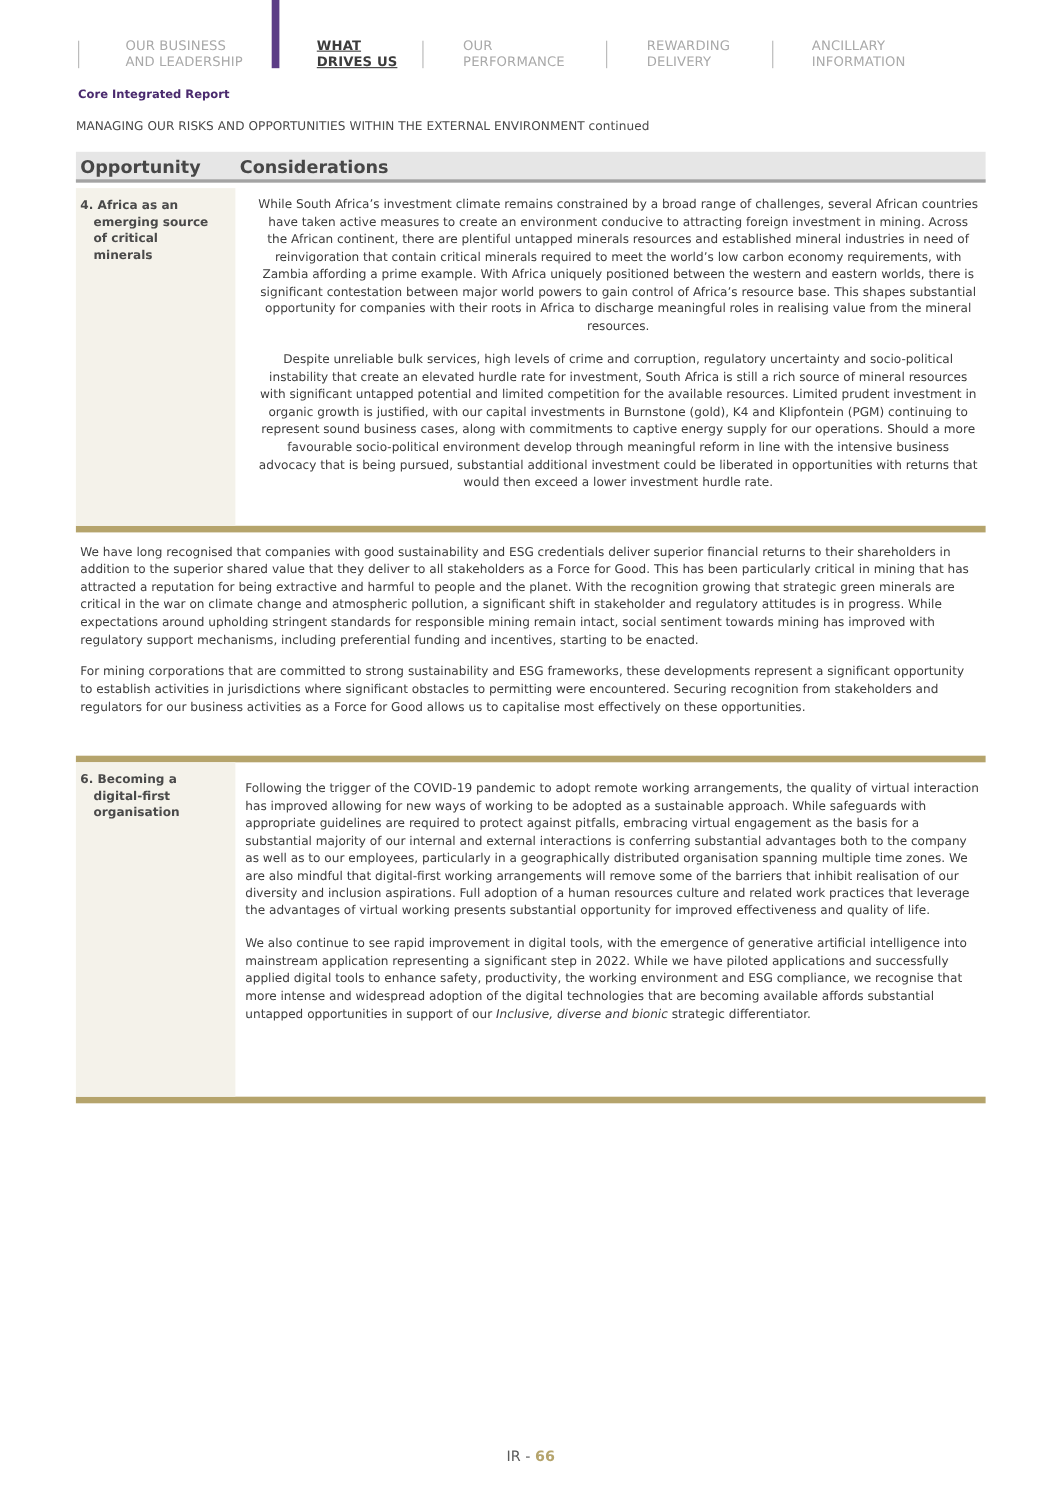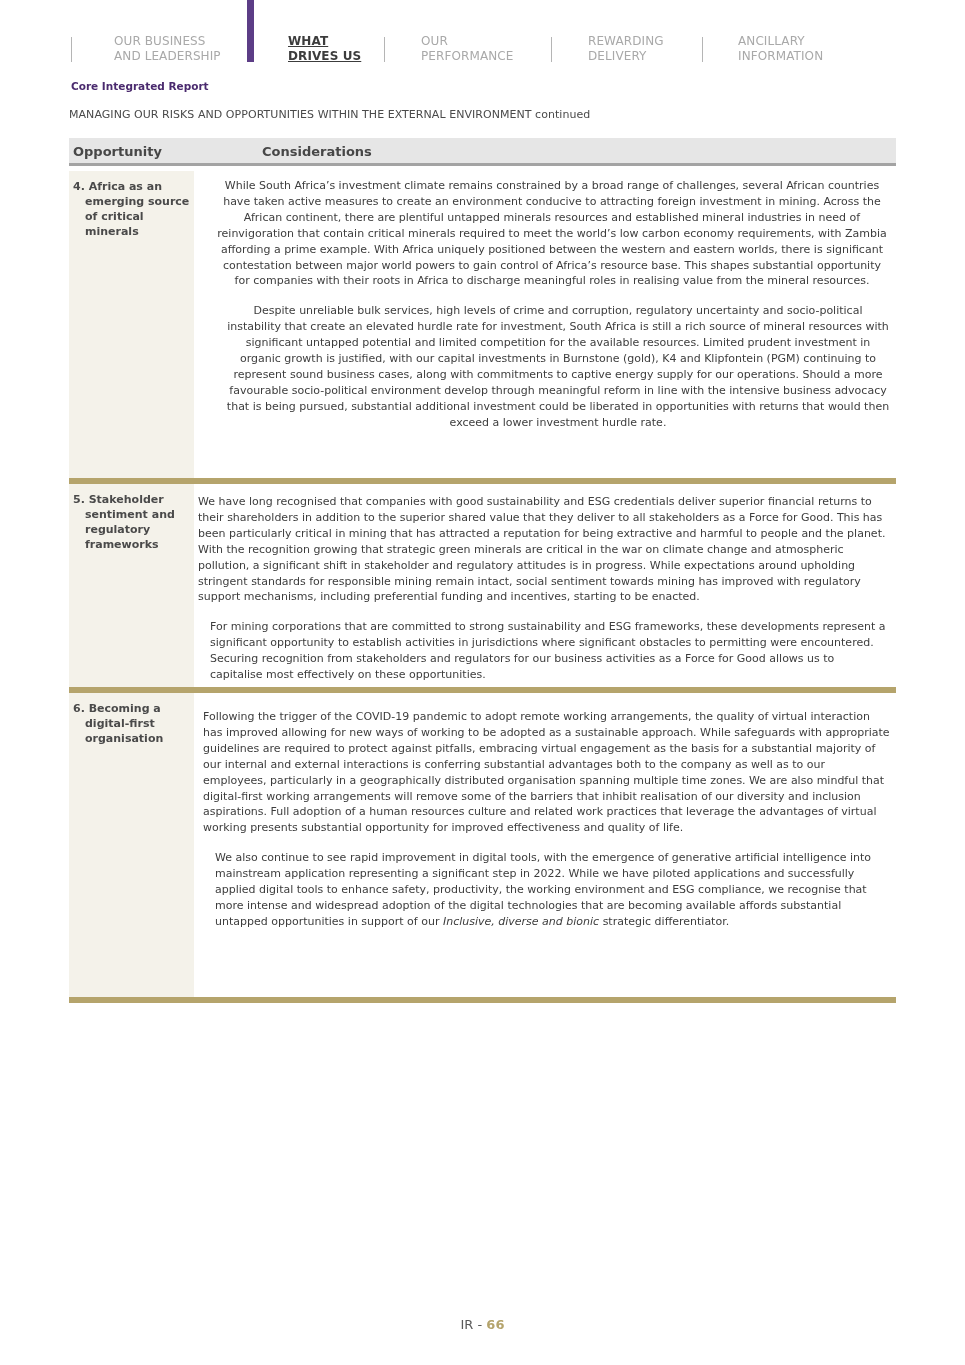--- a/index.html
+++ b/index.html
@@ -10,31 +10,31 @@
     .nav-item { position: absolute; top: 34px; font-size: 12px; line-height: 15px; letter-spacing: 0.1px; color: #a9a9a9; text-transform: uppercase; }
     .nav-item.active { color: #3c3c3c; font-weight: bold; }
     .nav-sep { position: absolute; top: 37px; width: 1px; height: 25px; background: #b5b5b5; }
     .nav-active-bar { position: absolute; top: 0; left: 247px; width: 7px; height: 62px; background: #5c3d86; }
 
     .report-label { position: absolute; top: 80px; left: 71px; font-size: 10.5px; font-weight: bold; color: #4a2a6e; }
     .section-title { position: absolute; top: 108px; left: 69px; font-size: 11px; color: #4a4a4a; letter-spacing: 0.05px; }
 
     .table { position: absolute; top: 138px; left: 69px; width: 827px; }
     .thead { display: flex; height: 28px; background: #e6e6e6; border-bottom: 3px solid #a3a3a3; }
-    .th { font-size: 13px; font-weight: bold; color: #474747; line-height: 27px; }
+    .th { font-size: 16px; font-weight: bold; color: #474747; line-height: 27px; }
     .th.col1 { width: 145px; padding-left: 4px; }
-    .th.col2 { padding-left: 4px; margin-left: 44px; }
+    .th.col2 { padding-left: 4px; }
 
     .row { display: flex; }
     .row-sep { height: 6px; background: #b5a46c; }
-    .cell-opp { width: 125px; background: #f4f2ea; padding: 8px 4px 0 4px; font-size: 11px; font-weight: bold; line-height: 15px; color: #4a4a4a; }
+    .cell-opp { width: 145px; background: #f4f2ea; padding: 8px 4px 0 4px; font-size: 11px; font-weight: bold; line-height: 15px; color: #4a4a4a; }
     .opp-text { display: block; text-indent: -12px; padding-left: 12px; }
     .cell-cons { flex: 1; font-size: 11px; line-height: 15.9px; color: #3d3d3d; }
     .para { margin-bottom: 14px; }
-    .para:last-child { margin-bottom: 4px; margin-left: 12px; }
+    .para:last-child { margin-bottom: 4px; }
     .italic { font-style: italic; }
 
     .footer { position: absolute; top: 1317px; left: 0; width: 965px; text-align: center; font-size: 13px; color: #5a5a5a; }
     .footer .pg { color: #b5a46c; font-weight: bold; }
   </style>
 </head>
 <body>
 
 <div class="topnav">
   <div class="nav-sep" style="left:71px;"></div>
@@ -78,23 +78,20 @@
       <span class="opp-text" style="width:118px;">4. Africa as an emerging source of critical minerals</span>
     </div>
     <div class="cell-cons" style="padding:7px 6px 0 20px;text-align:center;">
       <p class="para">While South Africa’s investment climate remains constrained by a broad range of challenges, several African countries have taken active measures to create an environment conducive to attracting foreign investment in mining. Across the African continent, there are plentiful untapped minerals resources and established mineral industries in need of reinvigoration that contain critical minerals required to meet the world’s low carbon economy requirements, with Zambia affording a prime example. With Africa uniquely positioned between the western and eastern worlds, there is significant contestation between major world powers to gain control of Africa’s resource base. This shapes substantial opportunity for companies with their roots in Africa to discharge meaningful roles in realising value from the mineral resources.</p>
       <p class="para">Despite unreliable bulk services, high levels of crime and corruption, regulatory uncertainty and socio-political instability that create an elevated hurdle rate for investment, South Africa is still a rich source of mineral resources with significant untapped potential and limited competition for the available resources. Limited prudent investment in organic growth is justified, with our capital investments in Burnstone (gold), K4 and Klipfontein (PGM) continuing to represent sound business cases, along with commitments to captive energy supply for our operations. Should a more favourable socio-political environment develop through meaningful reform in line with the intensive business advocacy that is being pursued, substantial additional investment could be liberated in opportunities with returns that would then exceed a lower investment hurdle rate.</p>
     </div>
   </div>
   <div class="row-sep"></div>
 
   <div class="row" style="height:203px;">
-    <div class="cell-opp">
-      <span class="opp-text">5. Stakeholder sentiment and regulatory frameworks</span>
-    </div>
     <div class="cell-cons" style="padding:10px 6px 0 4px;">
       <p class="para">We have long recognised that companies with good sustainability and ESG credentials deliver superior financial returns to their shareholders in addition to the superior shared value that they deliver to all stakeholders as a Force for Good. This has been particularly critical in mining that has attracted a reputation for being extractive and harmful to people and the planet. With the recognition growing that strategic green minerals are critical in the war on climate change and atmospheric pollution, a significant shift in stakeholder and regulatory attitudes is in progress. While expectations around upholding stringent standards for responsible mining remain intact, social sentiment towards mining has improved with regulatory support mechanisms, including preferential funding and incentives, starting to be enacted.</p>
       <p class="para">For mining corporations that are committed to strong sustainability and ESG frameworks, these developments represent a significant opportunity to establish activities in jurisdictions where significant obstacles to permitting were encountered. Securing recognition from stakeholders and regulators for our business activities as a Force for Good allows us to capitalise most effectively on these opportunities.</p>
     </div>
   </div>
   <div class="row-sep"></div>
 
   <div class="row" style="height:304px;">
     <div class="cell-opp">
       <span class="opp-text" style="width:125px;">6. Becoming a digital-first organisation</span>

